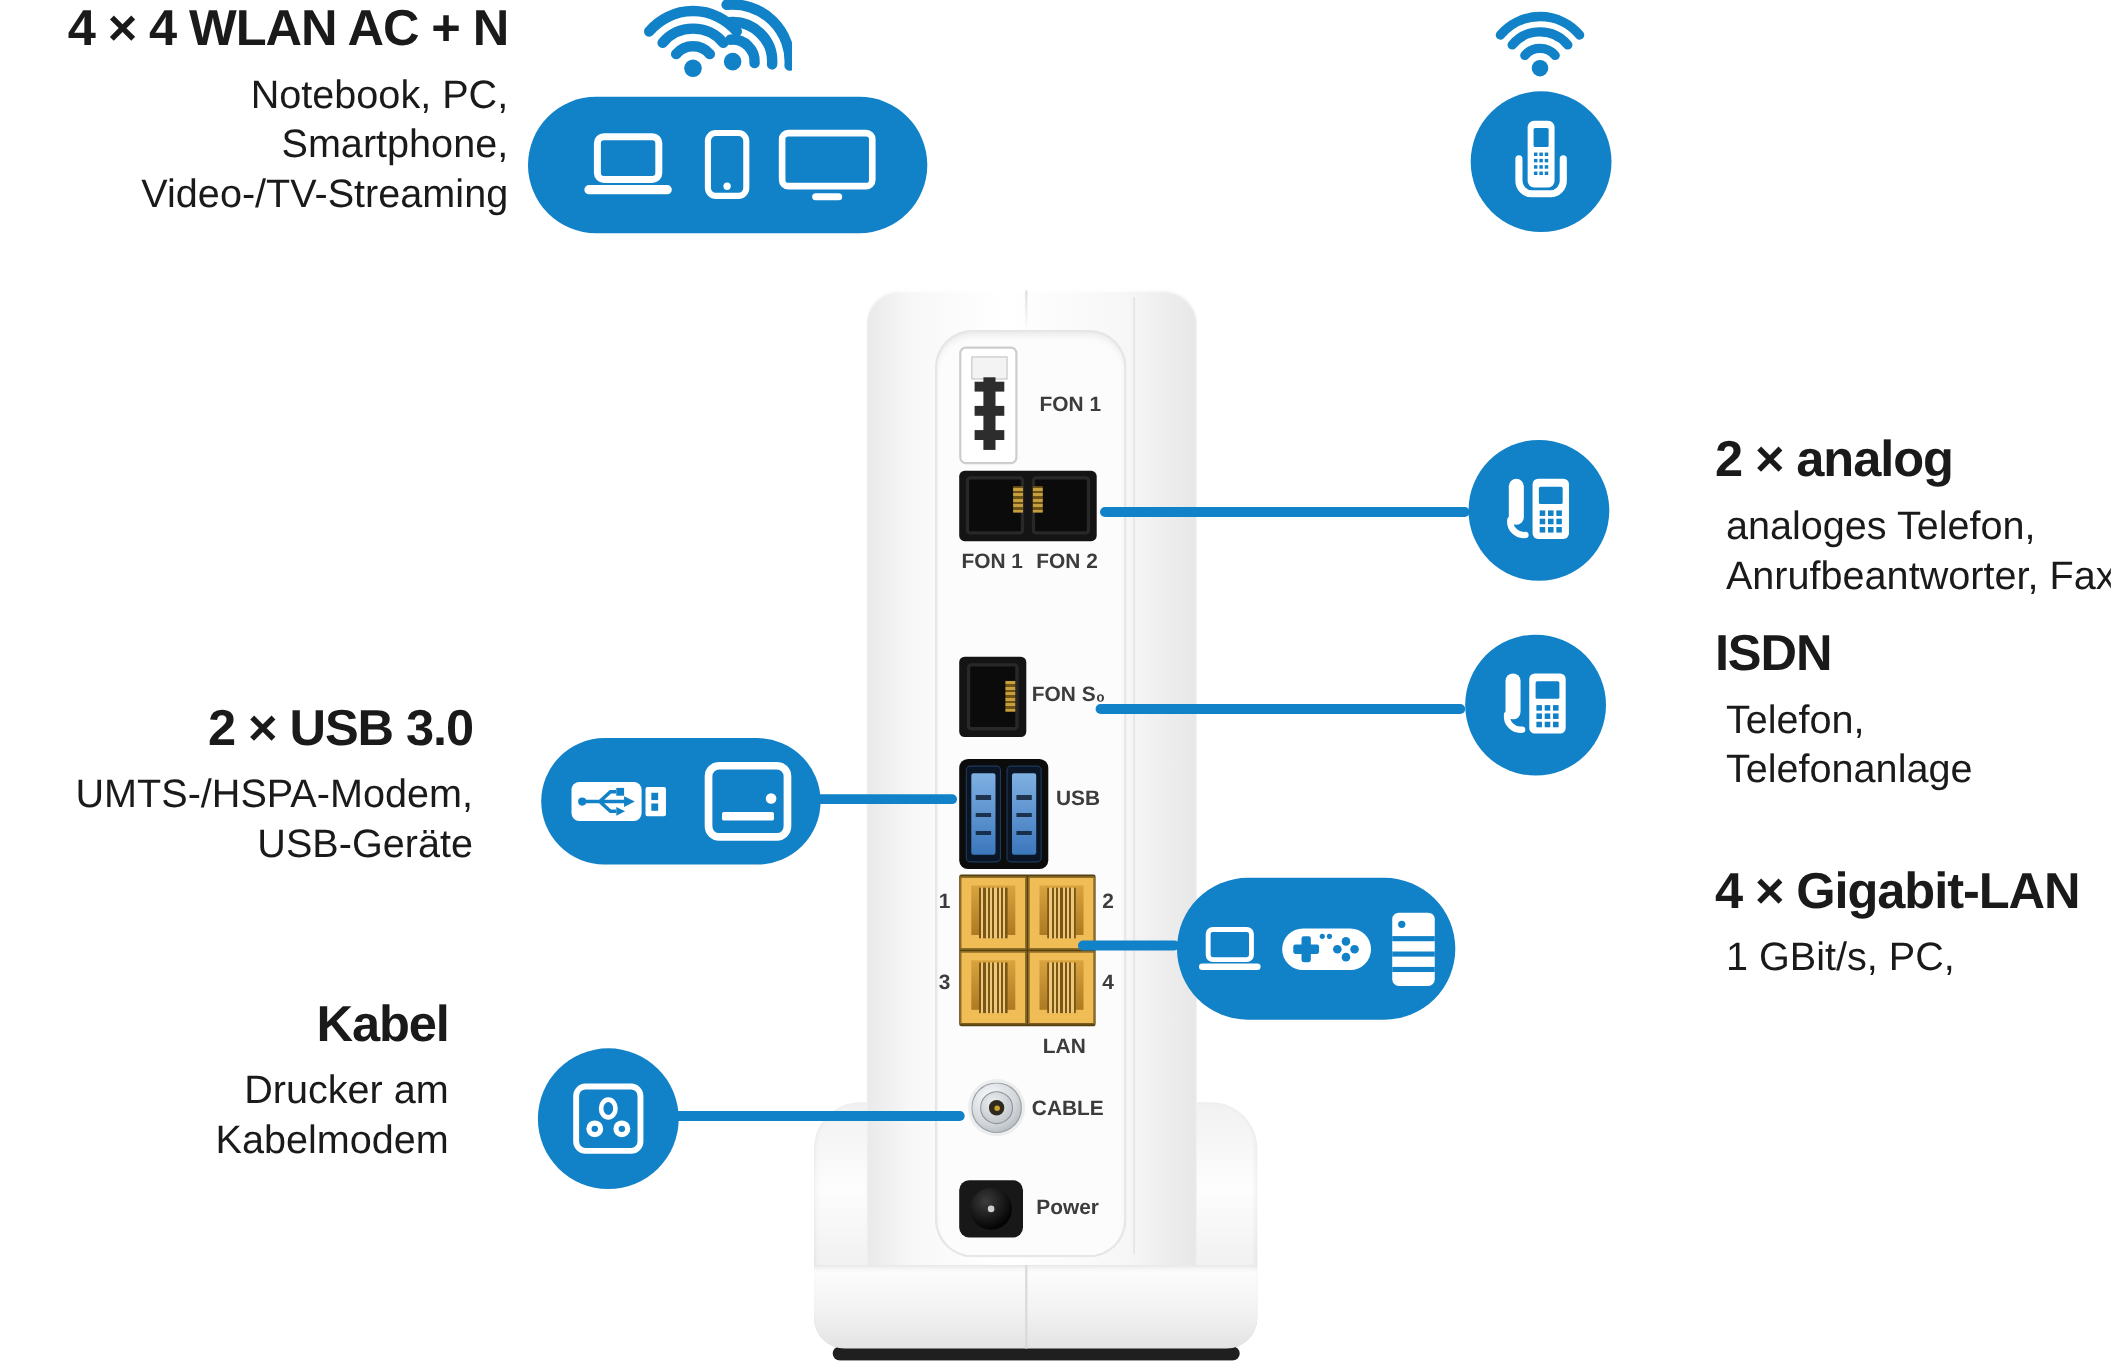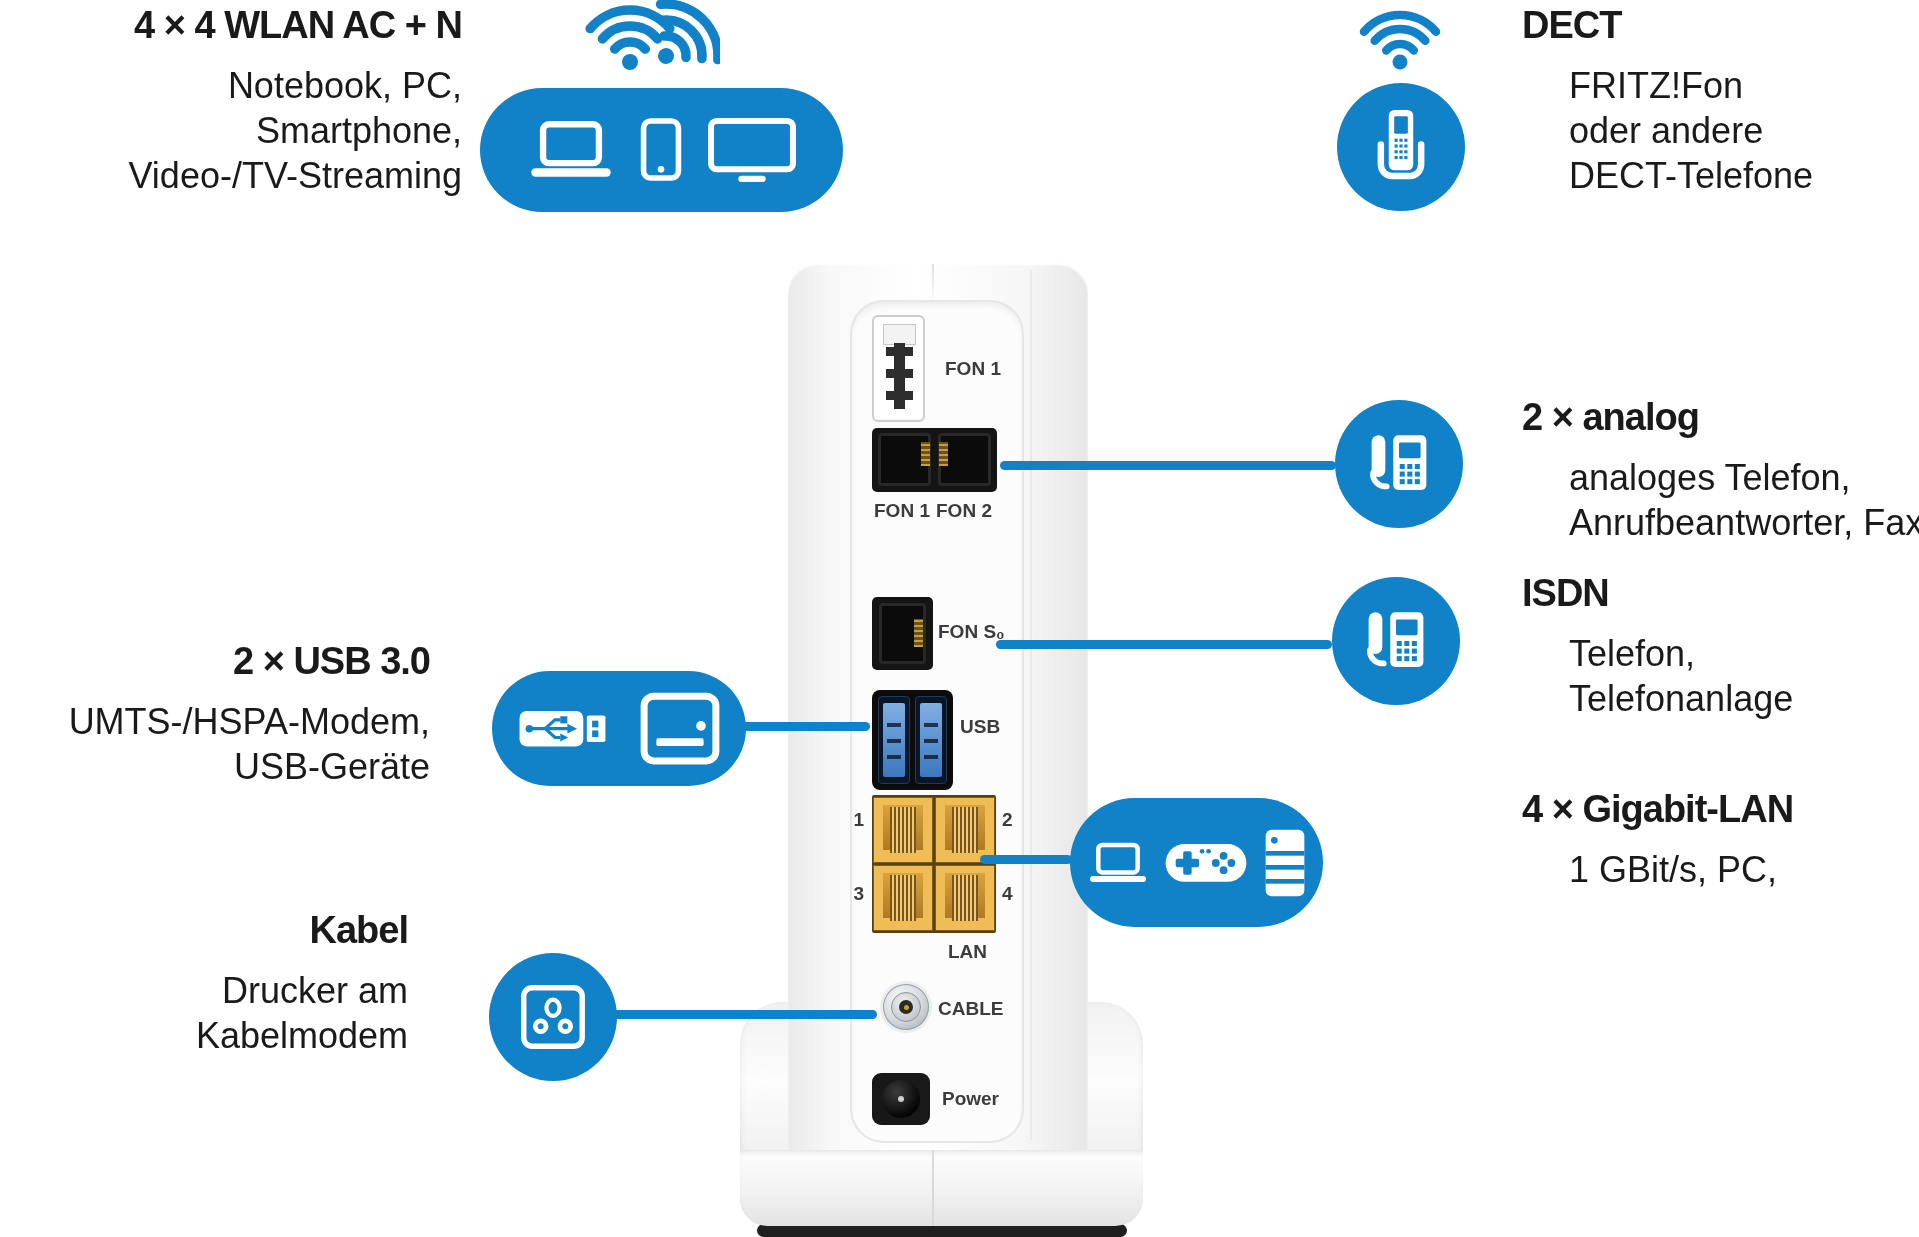--- a/index.html
+++ b/index.html
@@ -1,22 +1,22 @@
 <!DOCTYPE html>
 <html style="--blue: #1181c8; --ink: #1a1a1a; --label: #3c3c3c; --lan-frame: #efbc55; --lan-inner: #ad7a22; --gold: #c9a227;"><head>
 <meta charset="utf-8">
 <style>
   html,body{margin:0;padding:0;background:#fff;}
   #stage{position:relative;width:1919px;height:1237px;background:#fff;overflow:hidden;
          font-family:"Liberation Sans",sans-serif;color:var(--ink);}
 
   
   .tblock{position:absolute;}
-  .tblock .title{font-size:38px;font-weight:700;letter-spacing:-1px;line-height:51px;
-                 margin:0 0 12px;color:var(--ink);white-space:nowrap;}
+  .tblock .title{font-size:46px;font-weight:700;letter-spacing:-1px;line-height:51px;
+                 margin:0 0 12px;color:var(--ink);white-space:nowrap;padding-left:37px;}
   .tblock .bline{font-size:36px;line-height:45px;color:var(--ink);white-space:nowrap;margin-left:47px;}
   .ralign{text-align:right;}
 
   #wlan-text   {left:0;     top:30;  width:462px;}
   #dect-text   {left:1522px;top:30;  width:395px;}
   #analog-text {left:1522px;top:392px;width:397px;}
   #isdn-text   {left:1522px;top:568px;width:397px;}
   #gigabit-text{left:1522px;top:784px;width:397px;}
   #usb-text    {left:0;     top:636px;width:430px;}
   #kabel-text  {left:0;     top:905px;width:408px;}
@@ -127,21 +127,21 @@
     border-radius:50%;background:var(--gold);}
   #power-jack{left:872px;top:1073px;width:58px;height:52px;background:#181818;border-radius:9px;}
   #power-jack .hole{position:absolute;left:50%;top:50%;transform:translate(-50%,-50%);
     width:38px;height:38px;border-radius:50%;
     background:radial-gradient(circle at 38% 32%,#3c3c3c,#040404 72%);}
   #power-jack .dot{position:absolute;left:50%;top:50%;width:6px;height:6px;margin:-3px 0 0 -3px;
     border-radius:50%;background:#cfcfcf;}
 
   #tae-label  {left:945px;top:358px;}
   #fon1-label {left:872px;top:500px;width:60px;text-align:center;}
-  #fon2-label {left:936px;top:500px;width:62px;text-align:left;}
+  #fon2-label {left:936px;top:500px;width:62px;text-align:right;}
   #fons0-label{left:938px;top:621px;}
   #usb-label  {left:960px;top:716px;}
   #lan1-label {left:844px;top:809px;width:20px;text-align:right;}
   #lan2-label {left:1002px;top:809px;}
   #lan3-label {left:844px;top:883px;width:20px;text-align:right;}
   #lan4-label {left:1002px;top:883px;}
   #lan-label  {left:948px;top:941px;}
   #cable-label{left:938px;top:998px;}
   #power-label{left:942px;top:1088px;}
 </style>
@@ -150,26 +150,20 @@
 
 <div id="stage">
 
   <div class="tblock ralign" id="wlan-text">
     <div class="title">4 × 4 WLAN AC + N</div>
     <div class="bline">Notebook, PC,</div>
     <div class="bline">Smartphone,</div>
     <div class="bline">Video-/TV-Streaming</div>
   </div>
 
-  <div class="tblock" id="dect-text">
-    <div class="title">DECT</div>
-    <div class="bline">FRITZ!Fon</div>
-    <div class="bline">oder andere</div>
-    <div class="bline">DECT-Telefone</div>
-  </div>
 
   <div class="tblock" id="analog-text">
     <div class="title">2 × analog</div>
     <div class="bline">analoges Telefon,</div>
     <div class="bline">Anrufbeantworter, Fax</div>
   </div>
 
   <div class="tblock" id="isdn-text">
     <div class="title">ISDN</div>
     <div class="bline">Telefon,</div>

